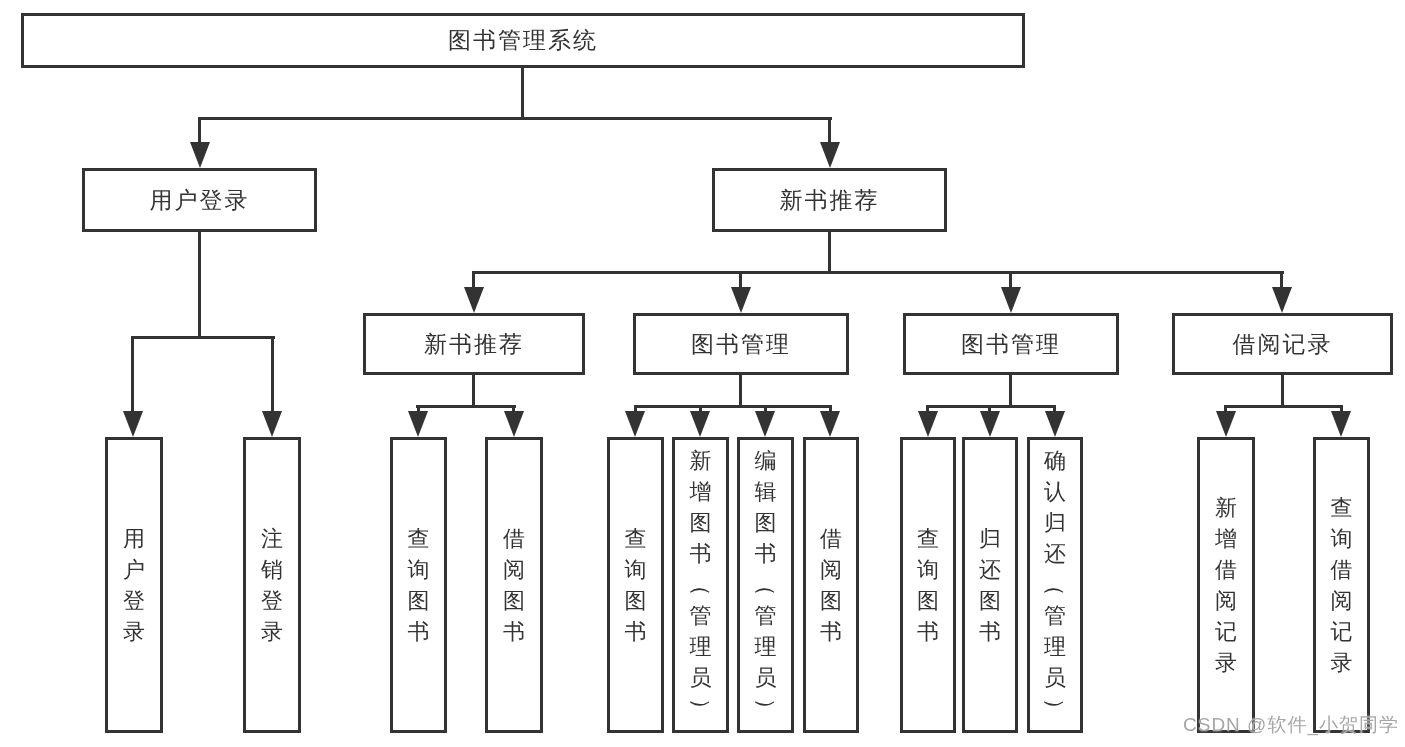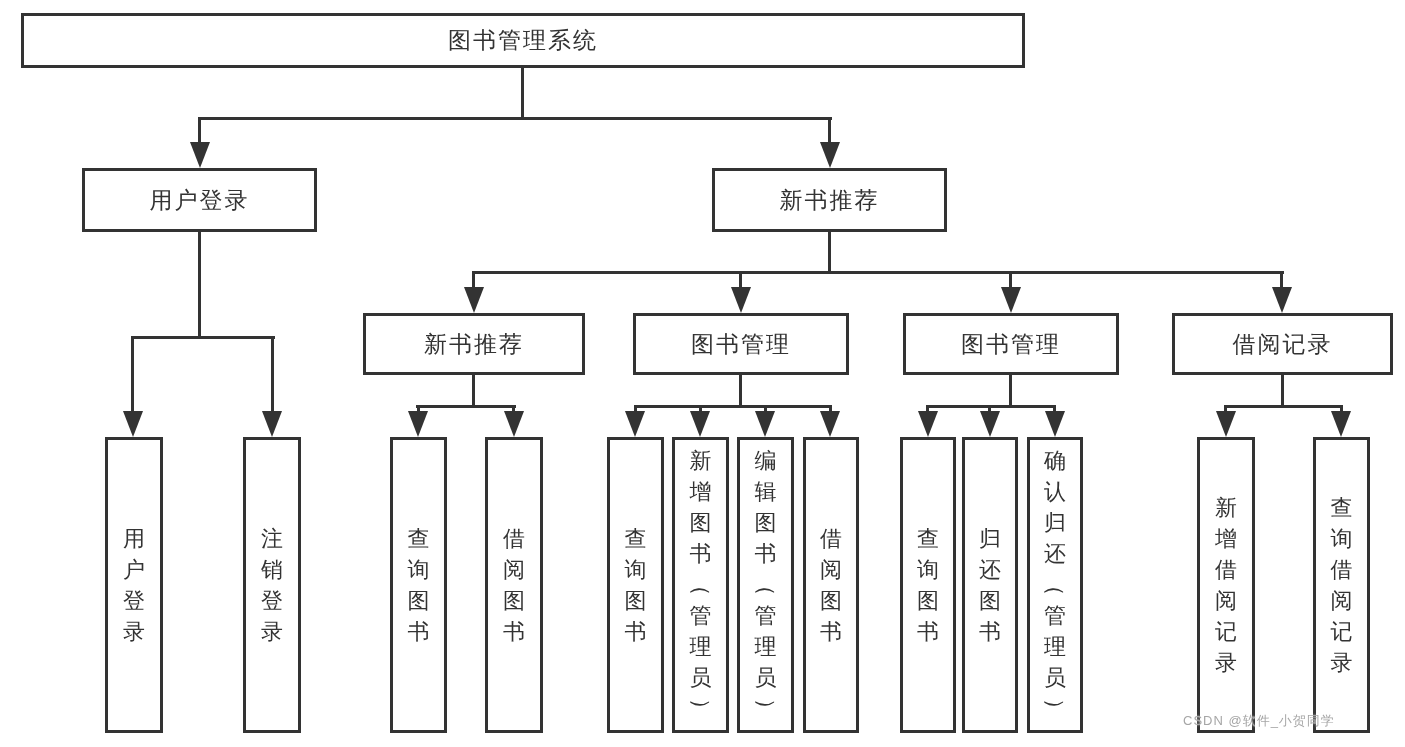--- a/index.html
+++ b/index.html
@@ -7,21 +7,21 @@
           font-family:Liberation Sans, sans-serif;overflow:hidden;}
   .box{position:absolute;background:#fff;border:3px solid #333;box-sizing:border-box;
        display:flex;align-items:center;justify-content:center;color:#333;}
   .hlabel{font-size:23px;letter-spacing:2px;white-space:nowrap;}
   .vbox{flex-direction:column;gap:9px;font-size:22px;}
   .vbox span{display:inline-block;line-height:1;}
   .vbox span.rot{transform:rotate(90deg);}
   .line{position:absolute;background:#333;}
   .arrow{position:absolute;width:0;height:0;border-left:10px solid transparent;
          border-right:10px solid transparent;border-top:26px solid #333;}
-  .watermark{position:absolute;left:1183px;top:712px;font-size:13px;color:#a6a6a6;
+  .watermark{position:absolute;left:1183px;top:712px;font-size:19px;color:#a6a6a6;
              letter-spacing:1px;white-space:nowrap;z-index:5;text-shadow:0 0 2px #fff;}
 </style>
 </head>
 <body>
 
 <div id="canvas">
 
   <div class="line" style="left:521px;top:68px;width:3px;height:52px"></div>
   <div class="line" style="left:198px;top:117px;width:634px;height:3px"></div>
   <div class="line" style="left:198px;top:117px;width:3px;height:30px"></div>

